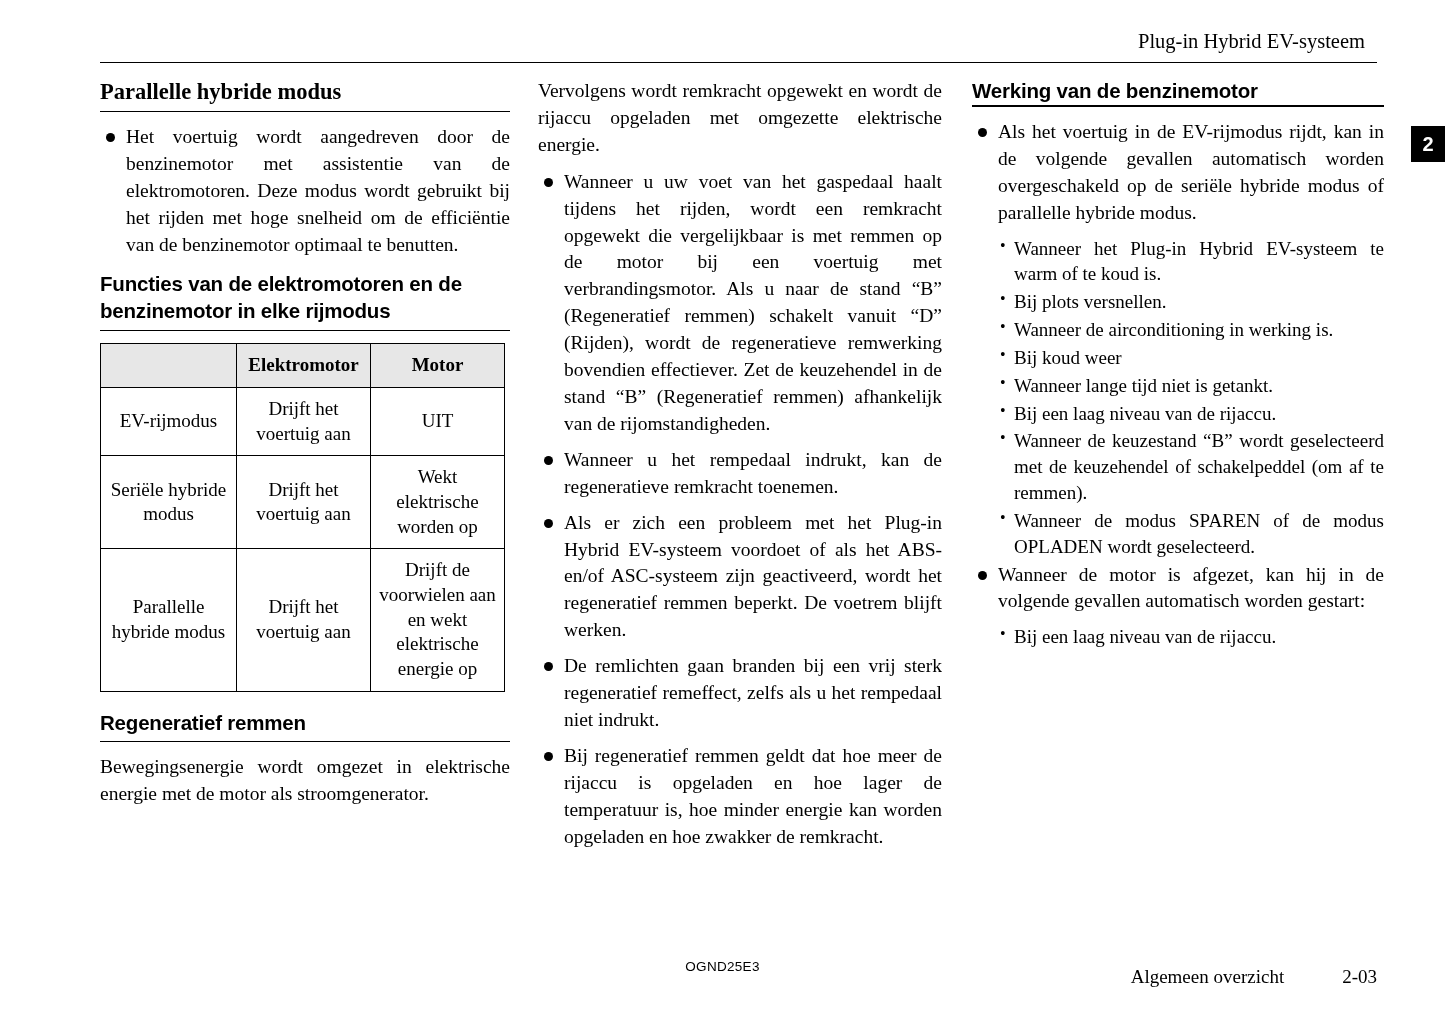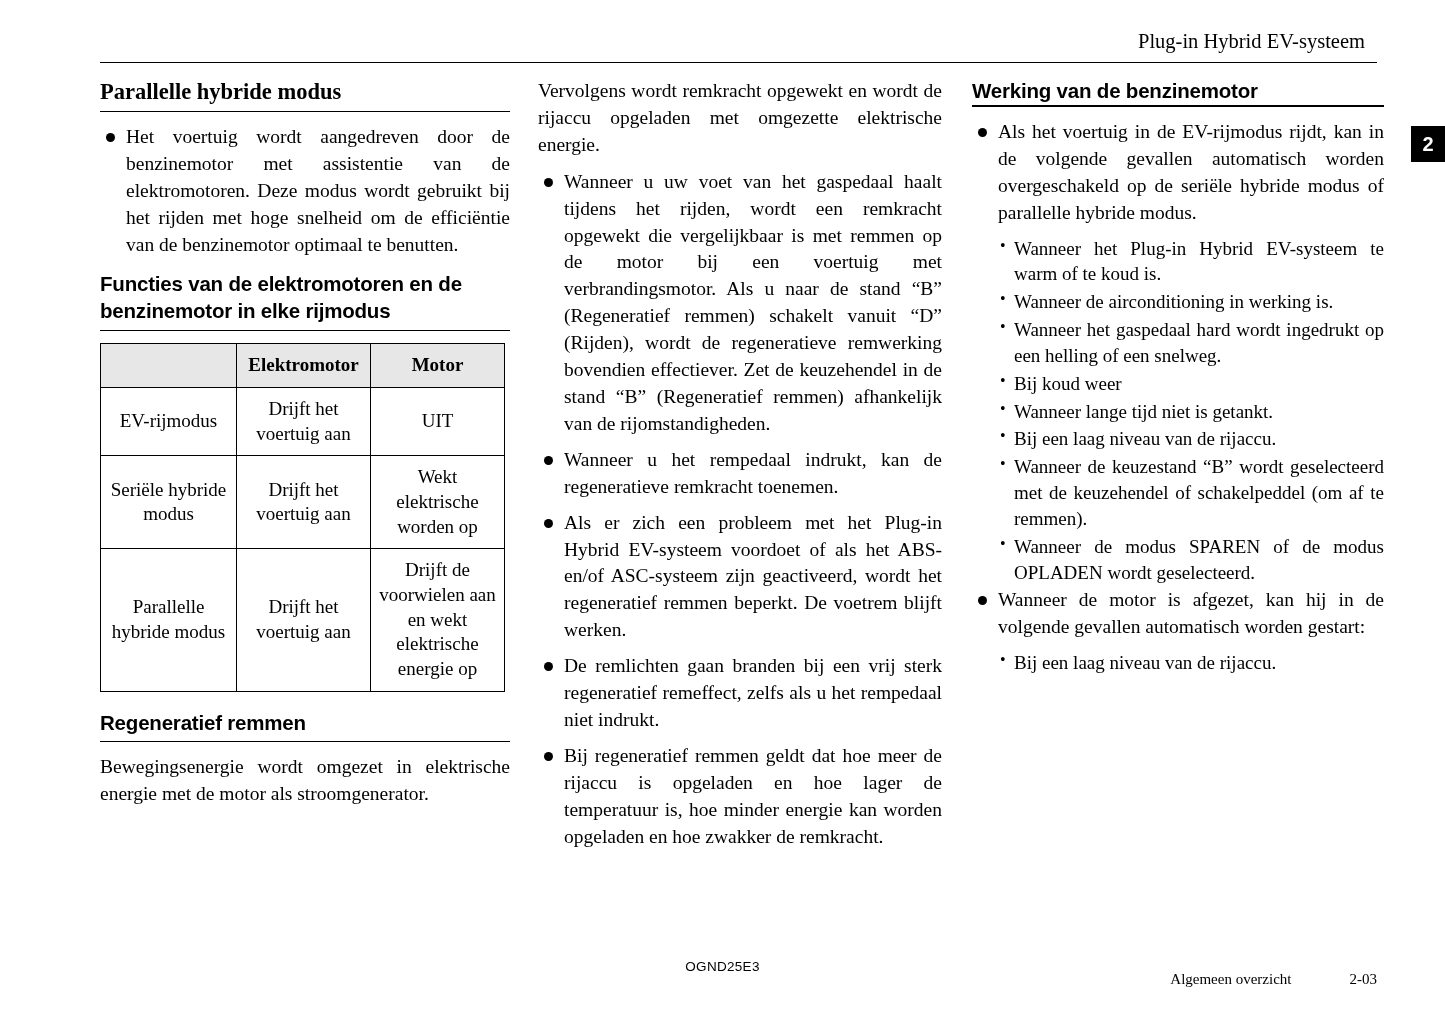--- a/index.html
+++ b/index.html
@@ -184,21 +184,21 @@
     left: 50%;
     transform: translateX(-50%);
     font-family: "Liberation Sans", sans-serif;
     font-size: 13.5px;
     letter-spacing: 0.3px;
   }
   .footer-right {
     position: absolute;
     bottom: 30px;
     right: 68px;
-    font-size: 15px;
+    font-size: 19px;
     display: flex;
     align-items: flex-end;
     gap: 58px;
   }
 
   .nowrap { white-space: nowrap; }
 </style>
 </head>
 <body>
 
@@ -272,22 +272,22 @@
 
     <h2 class="sec sans right-rule">Werking van de benzinemotor</h2>
 
     <ul class="bul">
       <li>Als het voertuig in de EV-rijmodus rijdt, kan in de volgende gevallen automatisch worden overgeschakeld op de seriële hybride modus of parallelle hybride modus.</li>
     </ul>
 
     <div class="sub-wrap">
       <ul class="sub">
         <li>Wanneer het Plug-in Hybrid EV-systeem te warm of te koud is.</li>
+        <li>Bij plots versnellen.</li>
         <li>Wanneer de airconditioning in werking is.</li>
-        <li>Wanneer het gaspedaal hard wordt ingedrukt op een helling of een snelweg.</li>
         <li>Bij koud weer</li>
         <li>Wanneer lange tijd niet is getankt.</li>
         <li>Bij een laag niveau van de rijaccu.</li>
         <li>Wanneer de keuzestand “B” wordt geselecteerd met de keuzehendel of schakelpeddel (om af te remmen).</li>
         <li>Wanneer de modus SPAREN of de modus OPLADEN wordt geselecteerd.</li>
       </ul>
     </div>
 
 
     <ul class="bul">

